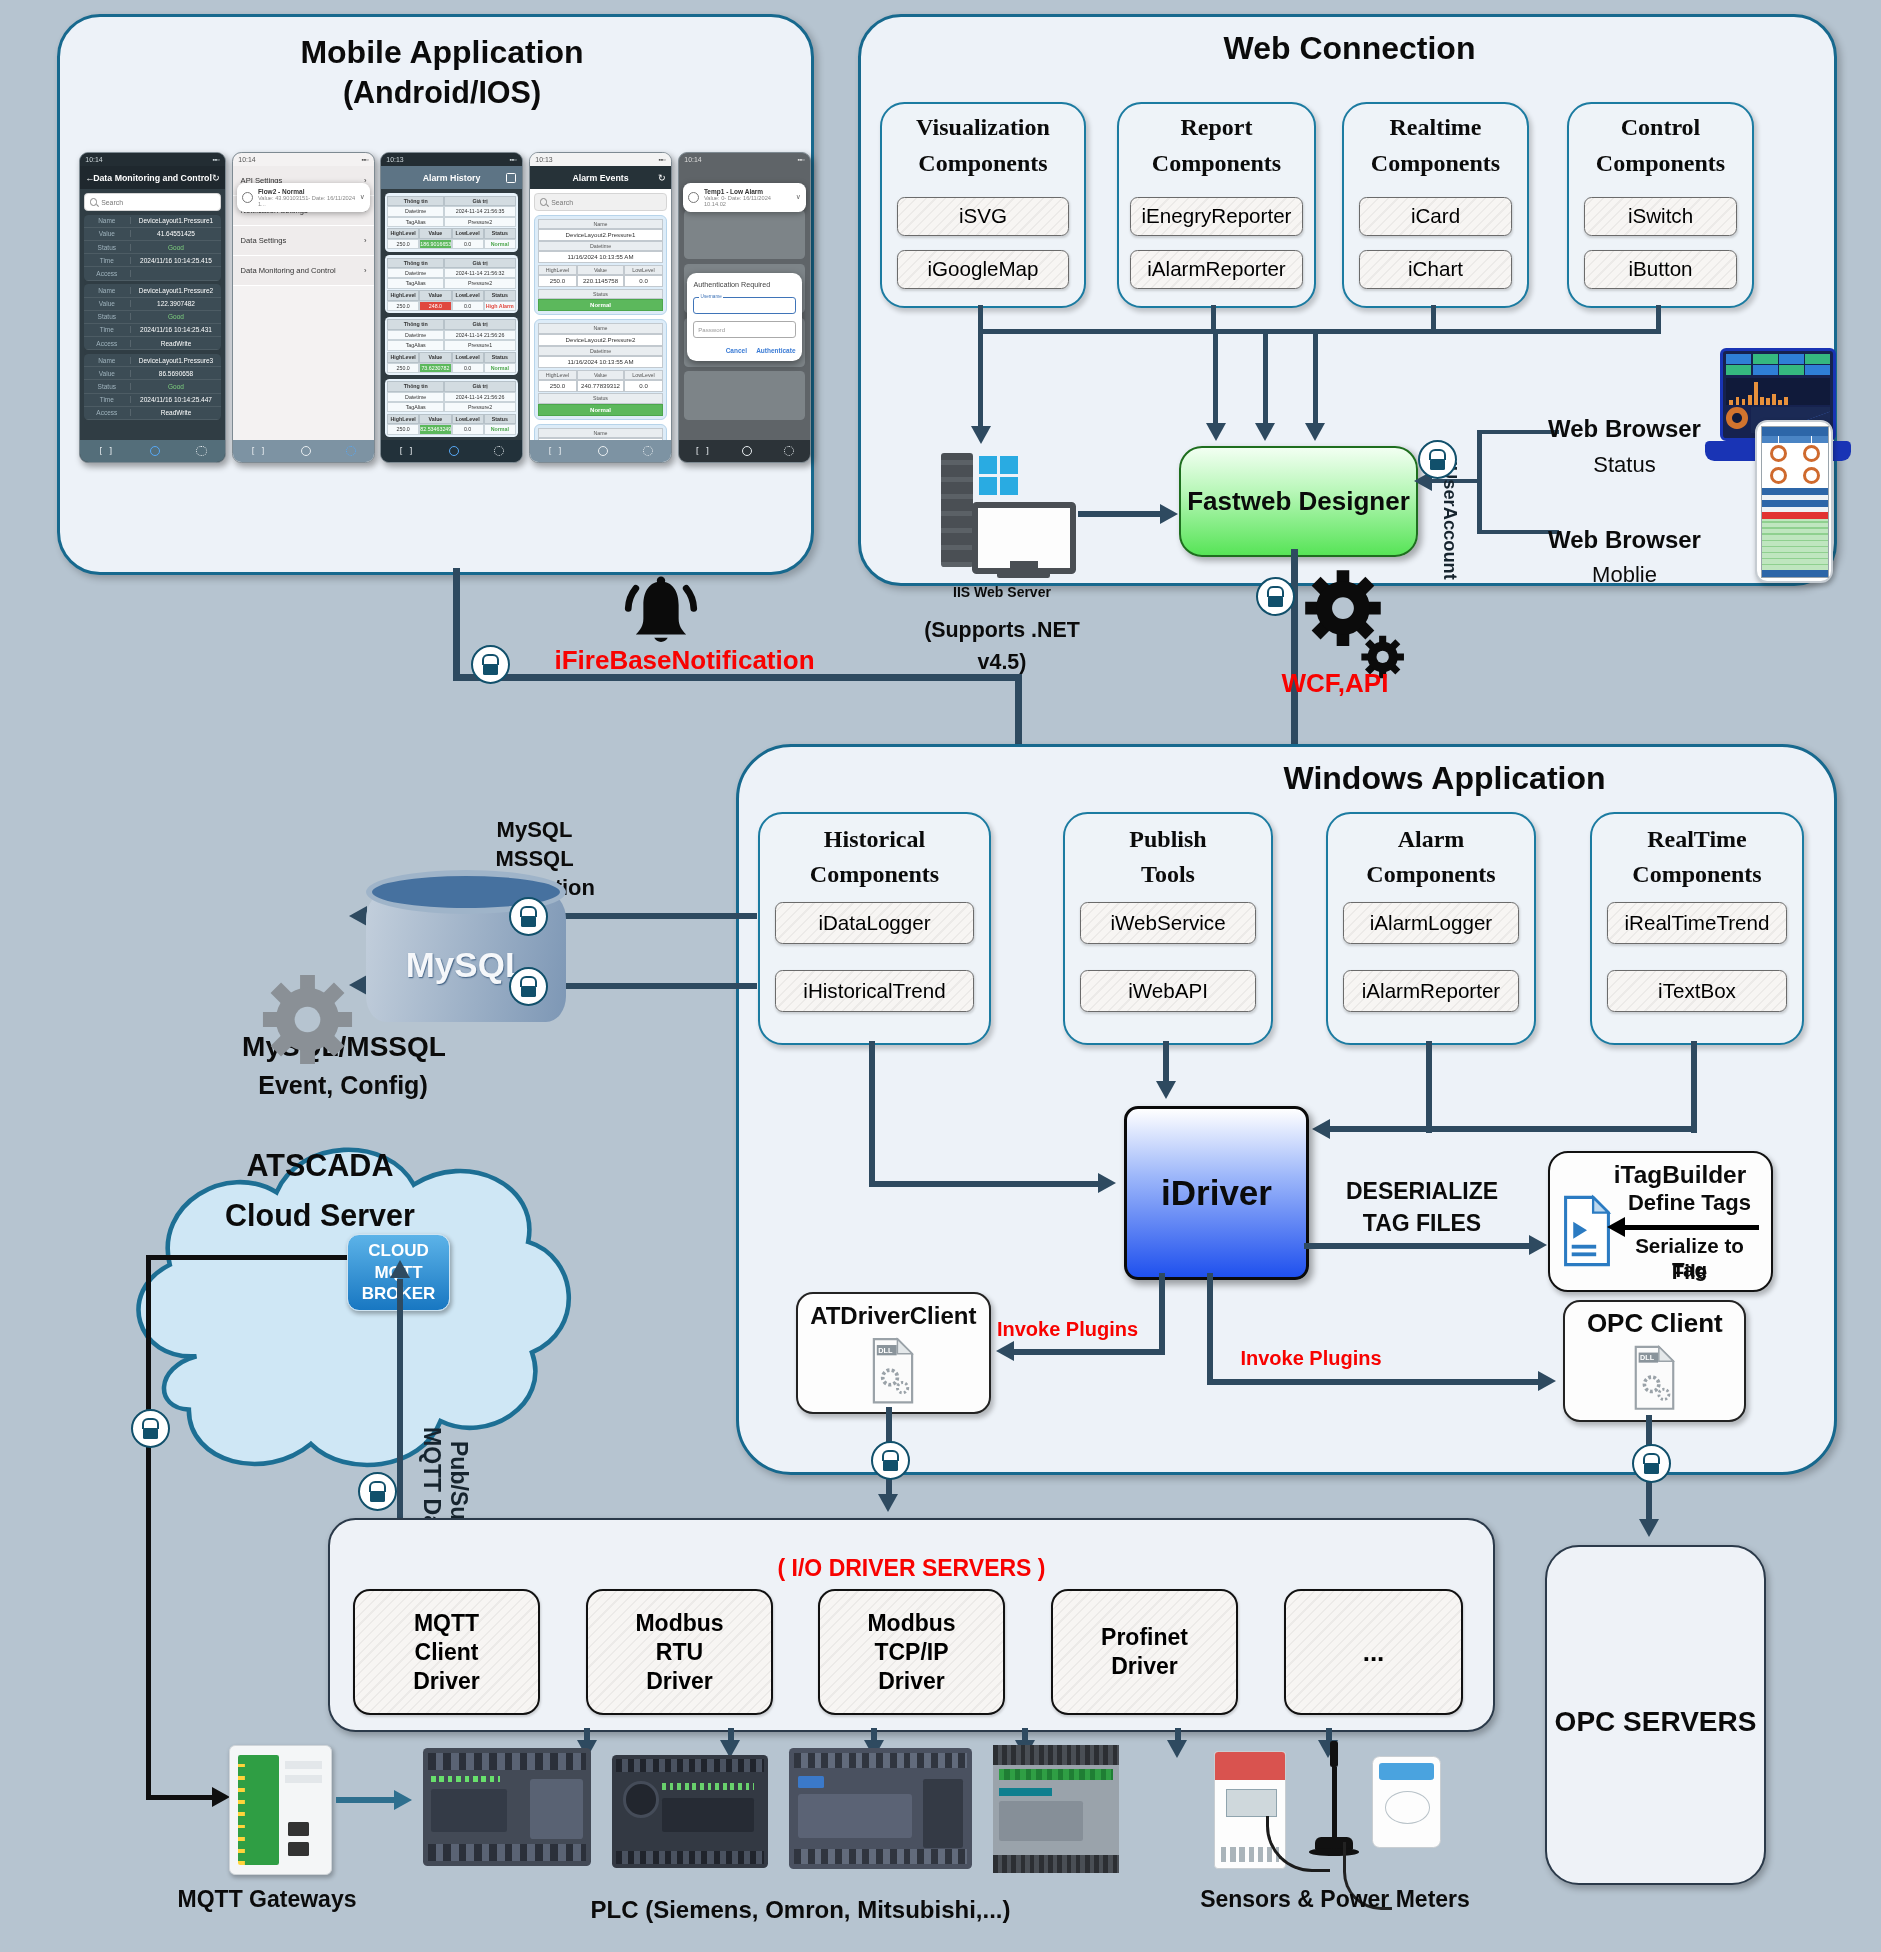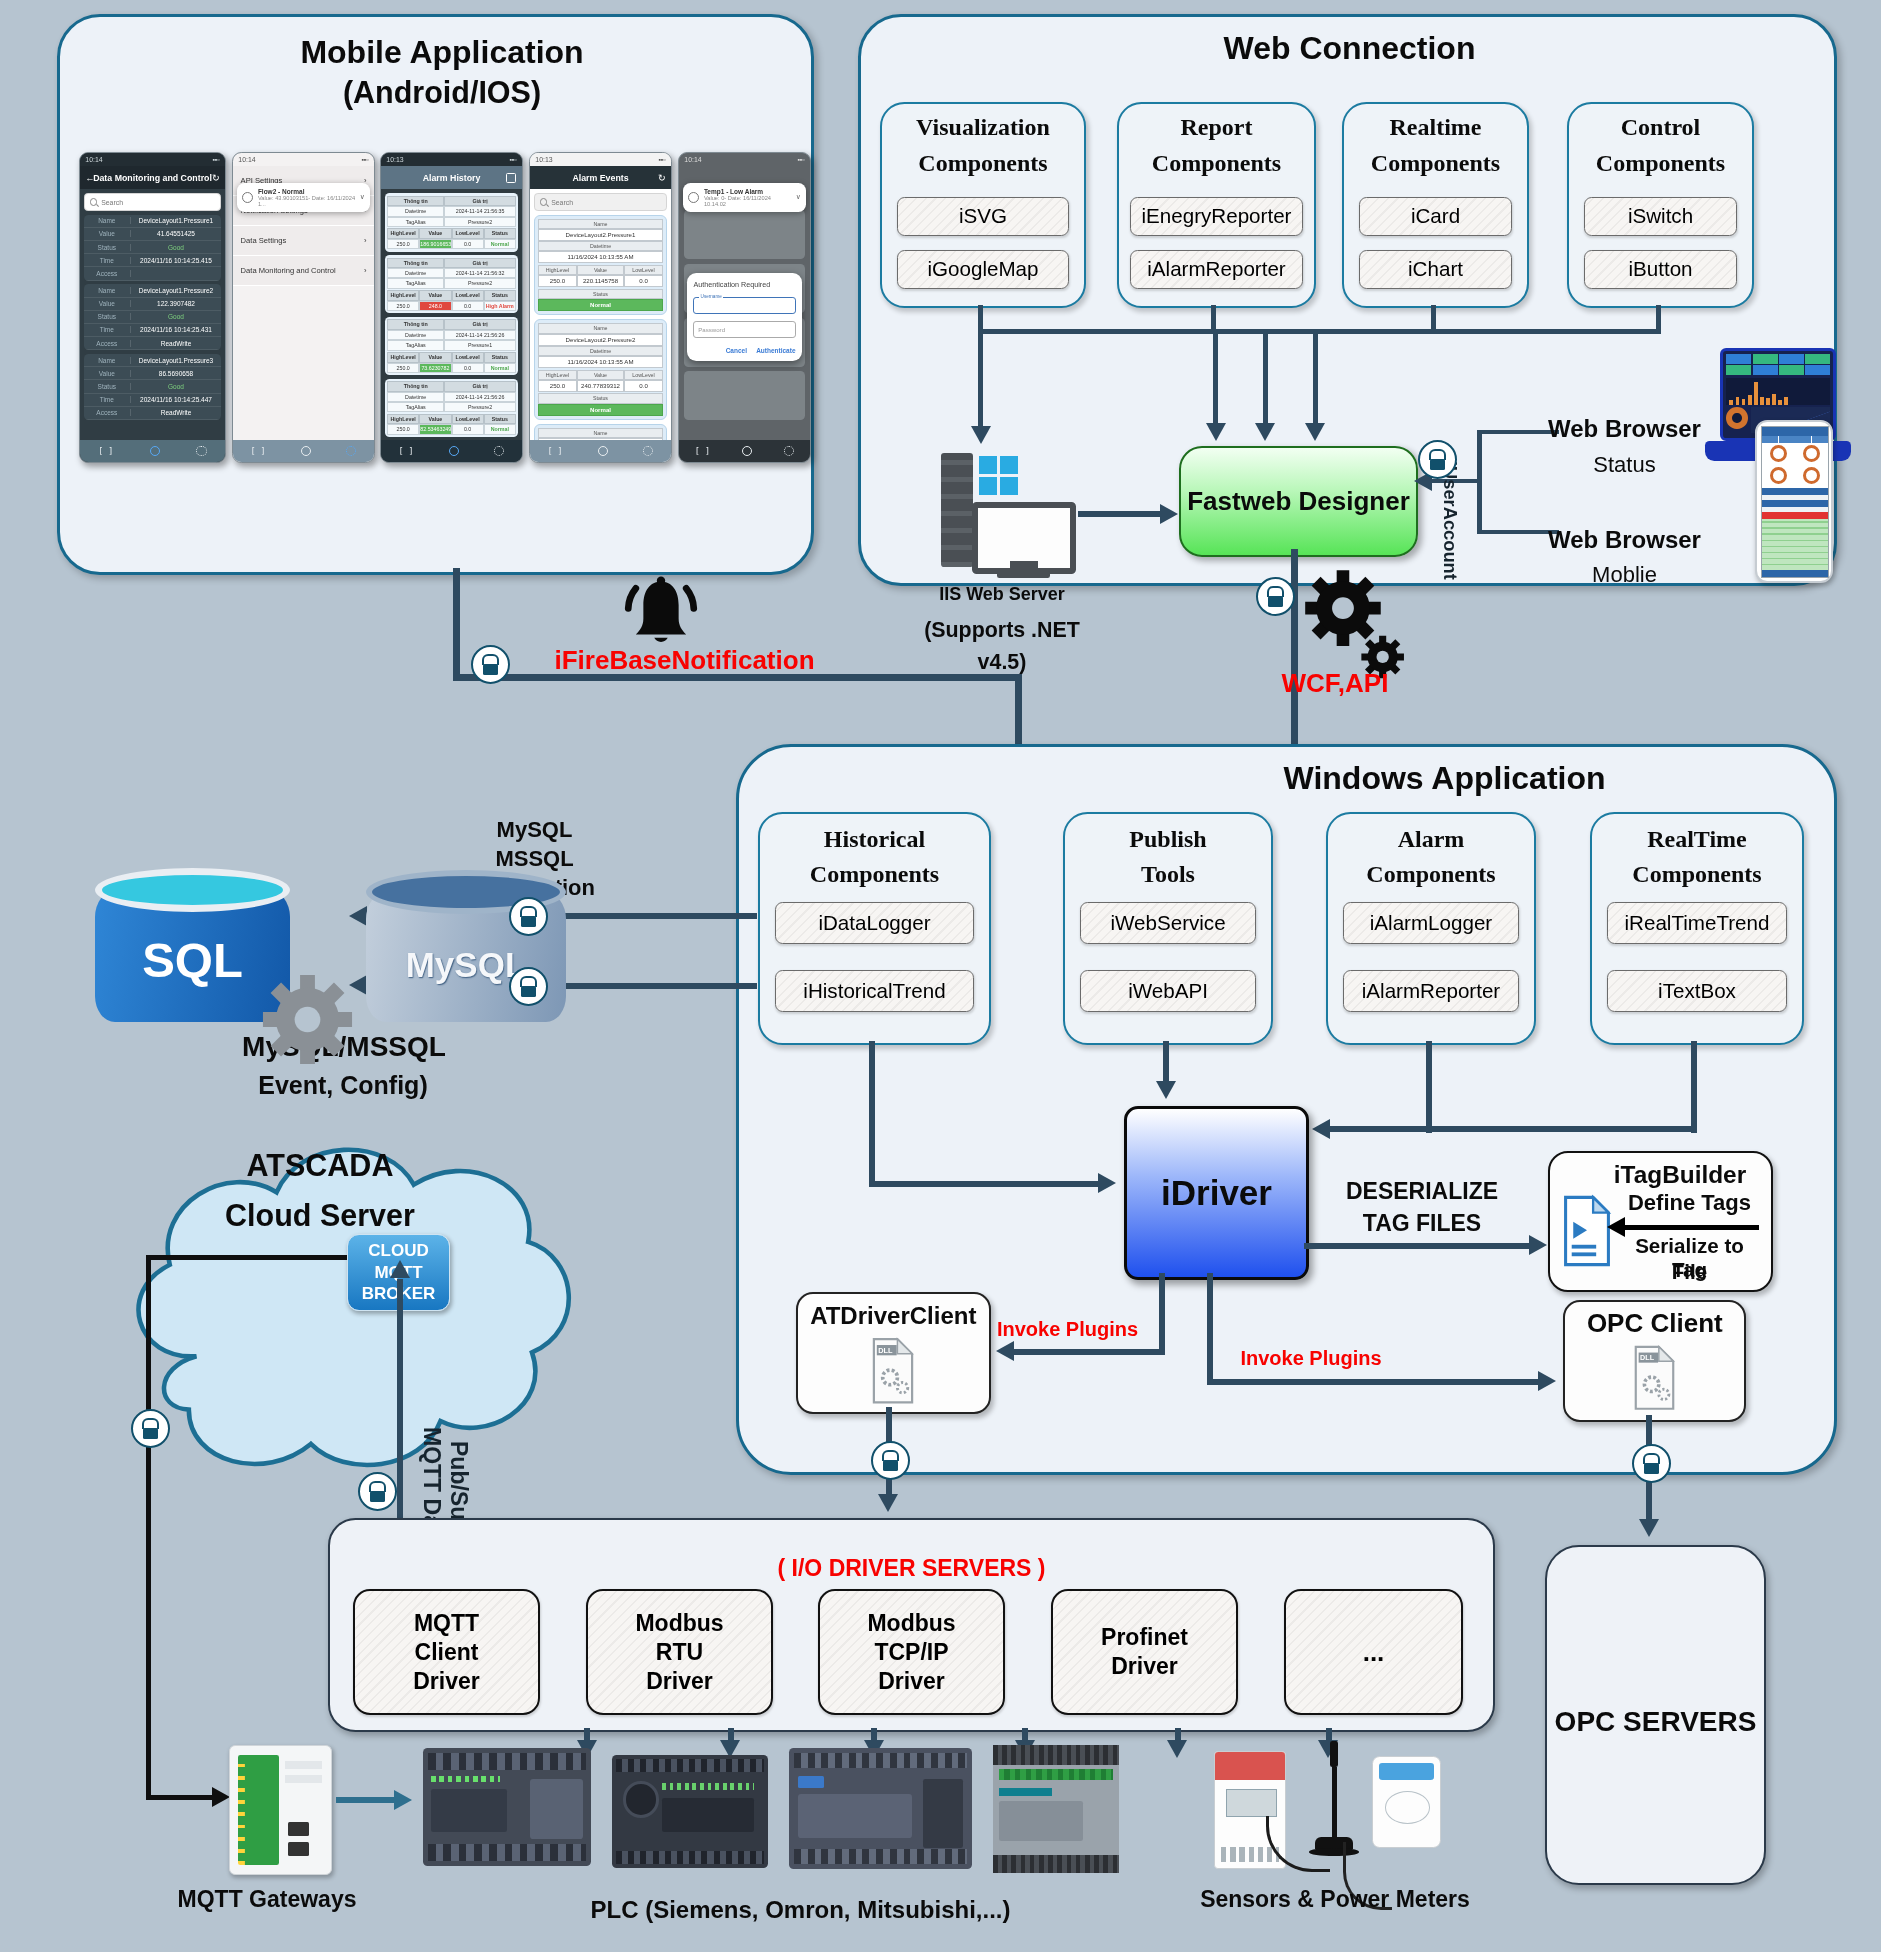--- a/index.html
+++ b/index.html
@@ -492,21 +492,21 @@
     <div style="position:absolute;left:69px;top:433px;width:145px;height:126px;">
       <div style="position:absolute;left:11.4px;top:3.8px;width:32px;height:114px;background:#4a4f54;border-radius:3.1px;background-image:repeating-linear-gradient(0deg,#5b6166 0 4.6px,transparent 4.6px 17px);"></div>
       <div style="position:absolute;left:49px;top:6.1px;width:18.3px;height:18.3px;background:#29abe2;"></div>
       <div style="position:absolute;left:70px;top:6.1px;width:18.3px;height:18.3px;background:#29abe2;"></div>
       <div style="position:absolute;left:49px;top:27.5px;width:18.3px;height:18.3px;background:#29abe2;"></div>
       <div style="position:absolute;left:70px;top:27.5px;width:18.3px;height:18.3px;background:#29abe2;"></div>
       <div style="position:absolute;left:42px;top:52px;width:92px;height:60px;border:6.9px solid #4a4f54;background:#fdfdfd;border-radius:4.6px;"></div>
       <div style="position:absolute;left:80px;top:111px;width:27.5px;height:9.2px;background:#4a4f54;"></div>
       <div style="position:absolute;left:67px;top:121px;width:53px;height:6.9px;background:#4a4f54;border-radius:2.3px;"></div>
     </div>
-    <div class="lbl" style="left:30.5px;top:567px;width:221px;font-size:18px;">IIS Web Server</div>
+    <div class="lbl" style="left:30.5px;top:567px;width:221px;font-size:14px;">IIS Web Server</div>
     <div class="lbl" style="left:30.5px;top:601px;width:221px;font-size:21.4px;">(Supports .NET</div>
     <div class="lbl" style="left:30.5px;top:633px;width:221px;font-size:21.4px;">v4.5)</div>
 
     <div class="ln" style="left:217px;top:494px;width:82px;height:6.1px;"></div>
     <div class="ah r" style="left:299px;top:487px;"></div>
 
     <div style="position:absolute;left:318px;top:429px;width:235px;height:107px;background:linear-gradient(180deg,#f2fff2 0%,#b9f7b9 40%,#57e457 100%);border:2.3px solid #1e6e1e;border-radius:23px;box-shadow:3.1px 3.8px 6.1px rgba(0,0,0,.3);display:flex;align-items:center;justify-content:center;font-size:26px;font-weight:700;color:#0b0b0b;">Fastweb Designer</div>
 
     <div class="ln" style="left:616px;top:413px;width:4.6px;height:104px;"></div>
     <div class="ln" style="left:616px;top:413px;width:82px;height:4.6px;"></div>
@@ -717,25 +717,20 @@
   <div class="ln" style="left:366px;top:983px;width:391px;height:6.1px;"></div>
   <div class="ah l" style="left:349px;top:975px;"></div>
   <div class="lock" style="left:509px;top:897px;"></div>
   <div class="lock" style="left:509px;top:967px;"></div>
   <div class="lbl" style="left:439px;top:815px;width:191px;font-size:22px;line-height:29px;">
     <div>MySQL</div>
       <div>MSSQL</div>
       <div>Connection</div>
   </div>
 
-  <div class="cyl" style="left:95px;top:877px;width:195px;height:145px;">
-    <div class="bodyc" style="background:linear-gradient(100deg,#2f86d6,#1258a8);"></div>
-    <div class="top" style="background:#35c8e0;border:7.6px solid #e9eef3;box-sizing:border-box;"></div>
-    <div class="cap" style="top:55px;font-size:49px;">SQL</div>
-  </div>
   <div class="cyl" style="left:366px;top:879px;width:200px;height:143px;">
     <div class="bodyc" style="background:linear-gradient(100deg,#c3cfdc,#7d97b5);"></div>
     <div class="top" style="background:#46719f;border:6.1px solid #9fb4c9;box-sizing:border-box;"></div>
     <div class="cap" style="top:66px;font-size:35px;color:#f5f7fa;text-shadow:0.8px 0.8px 1.5px #3a5a7d;">MySQL</div>
   </div>
   <svg style="position:absolute;left:258px;top:970px;color:#8a9096;z-index:3;" width="99" height="99" viewBox="0 0 130 130">
       <use href="#gear" width="130" height="130"></use>
     </svg>
   <div class="lbl" style="left:134px;top:1031px;width:420px;font-size:28px;">MySQL/MSSQL</div>
   <div class="lbl" style="left:99px;top:1068px;width:488px;font-size:25px;line-height:34px;">

